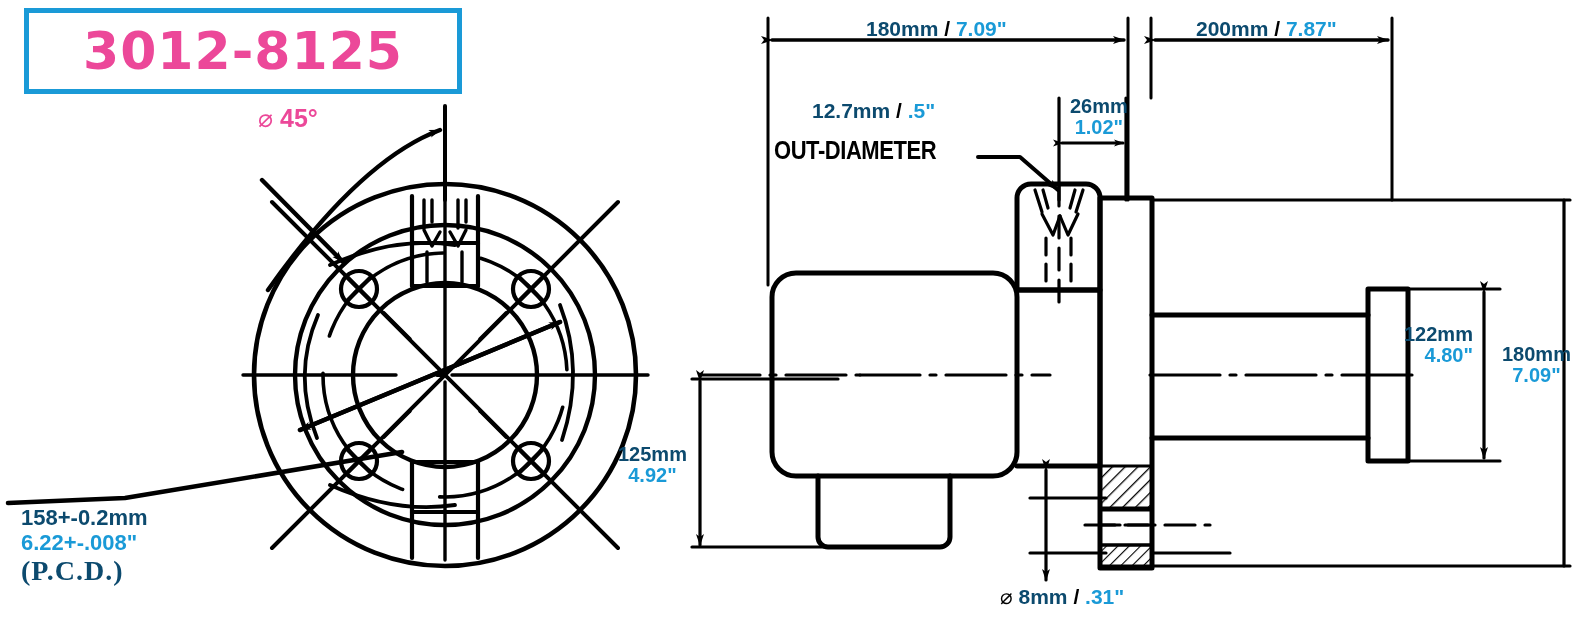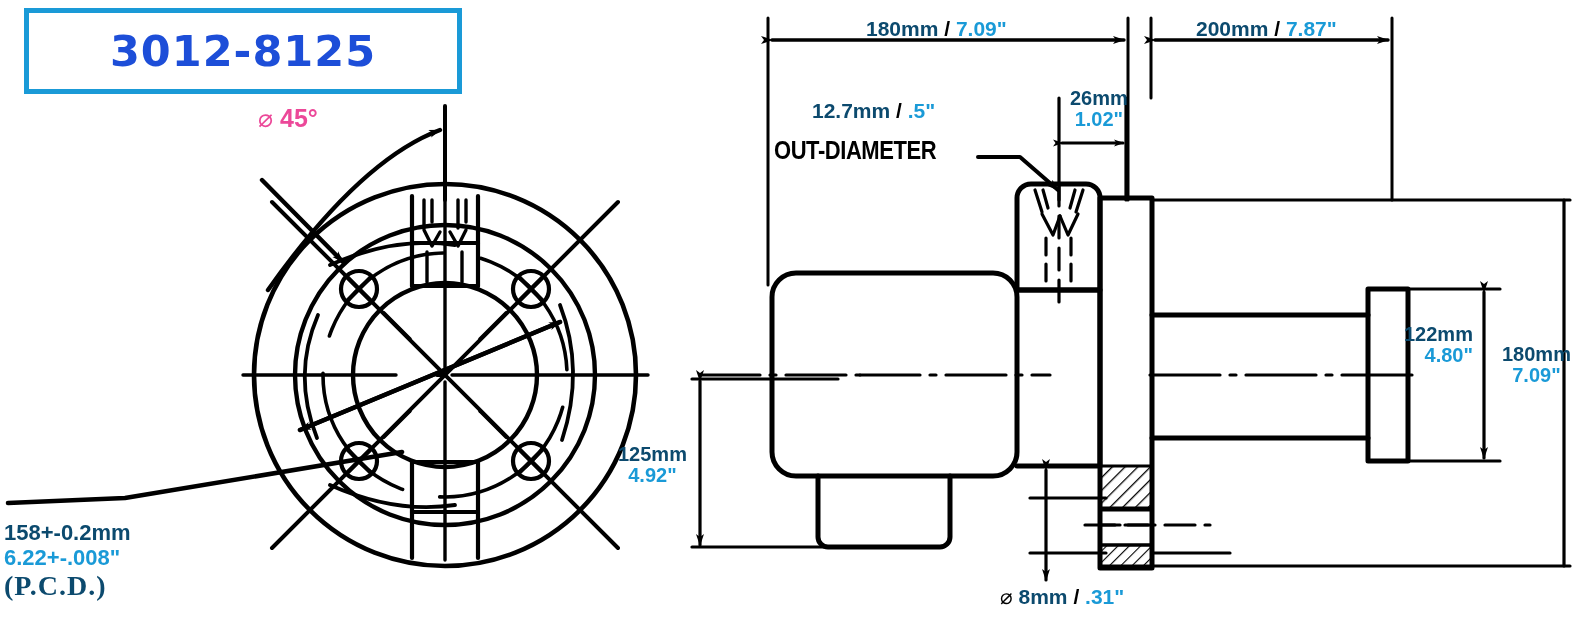--- a/index.html
+++ b/index.html
@@ -37,23 +37,23 @@
     border: 5px solid #1a9ad7;
     background: #ffffff;
     box-sizing: border-box;
     display: flex;
     align-items: center;
     justify-content: center;
   }
   .title-text {
     font-family: "DejaVu Sans", sans-serif;
     font-weight: bold;
-    font-size: 43px;
+    font-size: 52px;
     letter-spacing: 1px;
-    color: #1d4ed8;
+    color: #ec4899;
     line-height: 1;
     white-space: nowrap;
   }
   
   .dim {
     position: absolute;
     font-family: "Liberation Sans", sans-serif;
     font-weight: bold;
     white-space: nowrap;
     line-height: 1.05;
@@ -61,28 +61,27 @@
   .mm { color: #0c4a6e; }
   .inch { color: #1a9ad7; }
   .slash { color: #000000; }
   .blk { color: #000000; }
 
   .dim-inline { font-size: 21px; }
   .dim-stack { font-size: 20px; text-align: center; }
 
   .pcd-label {
     position: absolute;
-    left: 4px;
+    left: 21px;
     top: 506px;
     font-family: "Liberation Sans", sans-serif;
     font-weight: bold;
     font-size: 22px;
     line-height: 1.12;
     white-space: nowrap;
-    margin-top: 15px;
   }
   .pcd-label .pcd-serif {
     font-family: "Liberation Serif", serif;
     font-weight: bold;
     font-size: 28px;
     color: #0c4a6e;
     letter-spacing: 1px;
   }
   .angle-label {
     position: absolute;
@@ -382,21 +381,21 @@
     <span class="inch">7.87"</span>
   </div>
 
   <div class="dim dim-inline" style="left:812px; top:100px;">
     <span class="mm">12.7mm</span>
     <span class="slash">/</span>
     <span class="inch">.5"</span>
   </div>
   <div class="outdia-label">OUT-DIAMETER</div>
 
-  <div class="dim dim-stack" style="left:1070px; top:88px;text-align:center;">
+  <div class="dim dim-stack" style="left:1070px; top:96px;text-align:center;">
     <div class="mm">26mm</div>
     <div class="inch">1.02"</div>
   </div>
 
   <div class="dim dim-stack" style="left:618px; top:444px;">
     <div class="mm">125mm</div>
     <div class="inch">4.92"</div>
   </div>
 
   <div class="dim dim-stack" style="left:1404px; top:324px;text-align:right;">

